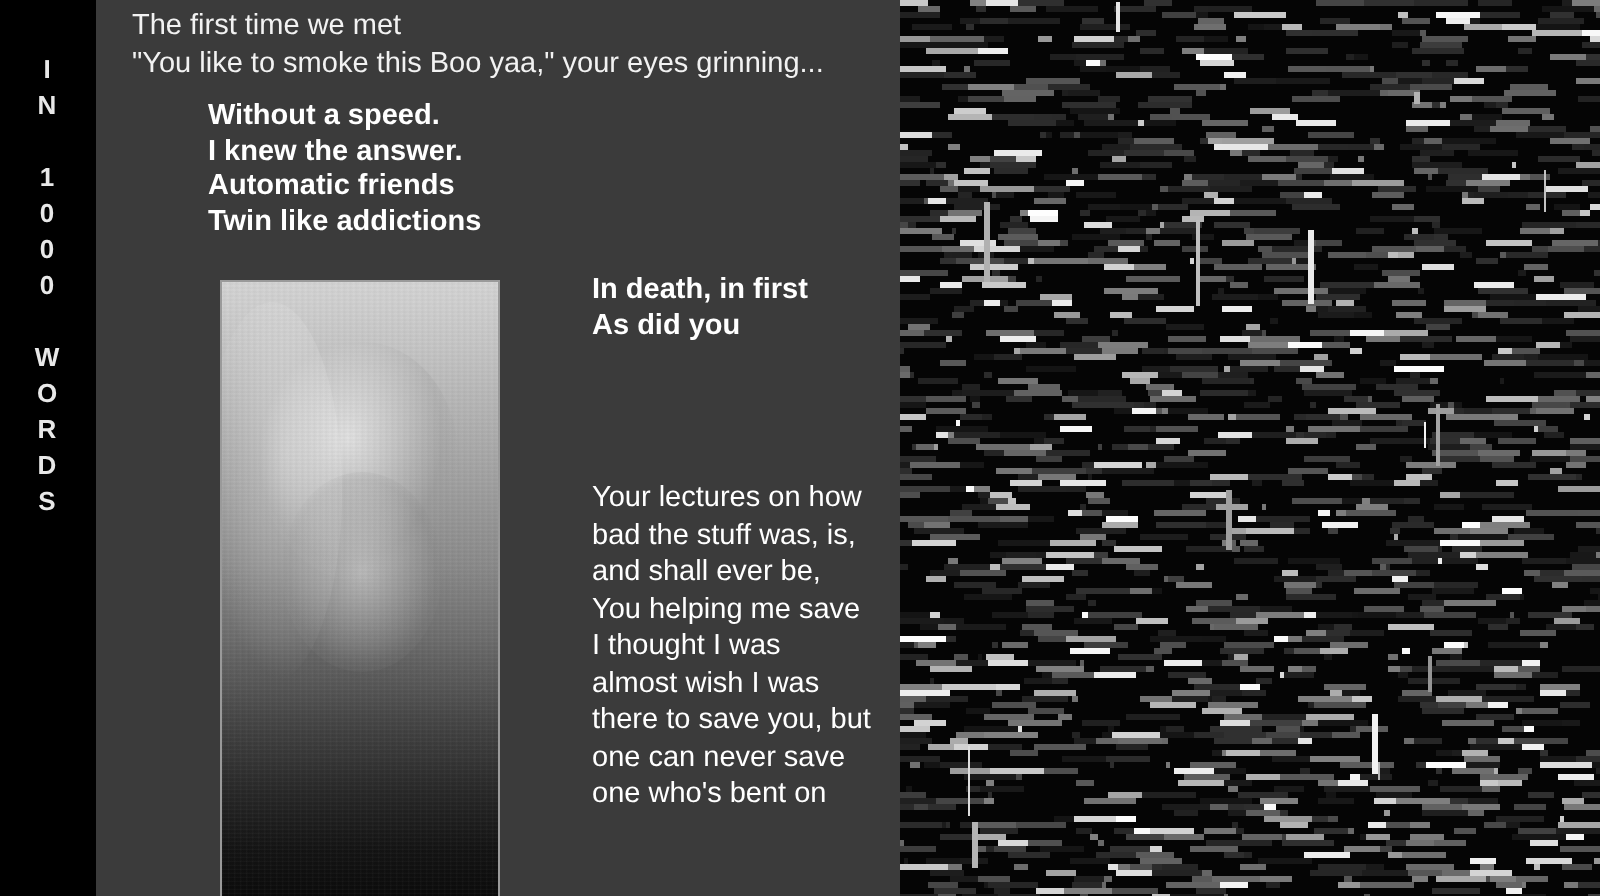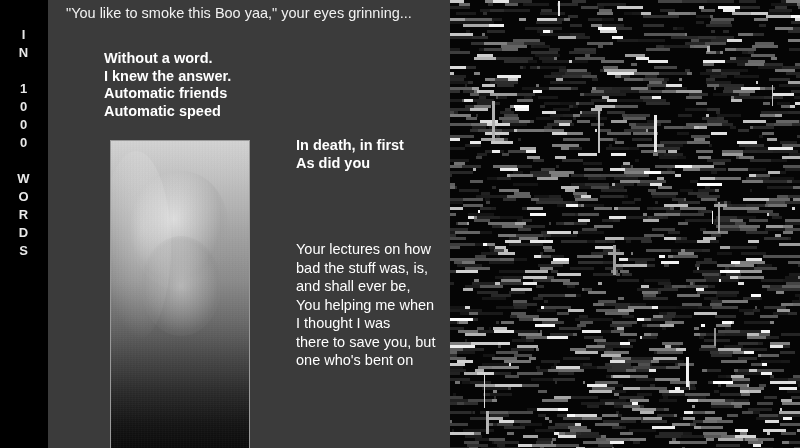--- a/index.html
+++ b/index.html
@@ -1747,46 +1747,49 @@
         <span>O</span>
         <span>R</span>
         <span>D</span>
         <span>S</span>
       </div>
   </div>
 
   <div id="content-panel">
 
     <div id="header-lines">
+      <div>The first time we met</div>
       <div>"You like to smoke this Boo yaa," your eyes grinning...</div>
     </div>
 
     <div id="stanza-one">
-        <div>Without a word.</div>
+        <div>Without a speed.</div>
         <div>I knew the answer.</div>
         <div>Automatic friends</div>
-        <div>Automatic speed</div>
+        <div>Twin like addictions</div>
       </div>
 
     <div id="photo">
       <div class="blur1"></div>
       <div class="blur2"></div>
       <div class="blur3"></div>
       <div class="grain"></div>
     </div>
 
     <div id="stanza-two">
         <div>In death, in first</div>
         <div>As did you</div>
       </div>
 
     <div id="stanza-three">
         <div>Your lectures on how</div>
         <div>bad the stuff was, is,</div>
         <div>and shall ever be,</div>
-        <div>You helping me when</div>
+        <div>You helping me save</div>
         <div>I thought I was</div>
+        <div>almost wish I was</div>
         <div>there to save you, but</div>
+        <div>one can never save</div>
         <div>one who's bent on</div>
       </div>
 
   </div>
 </div>
 
 </body></html>

